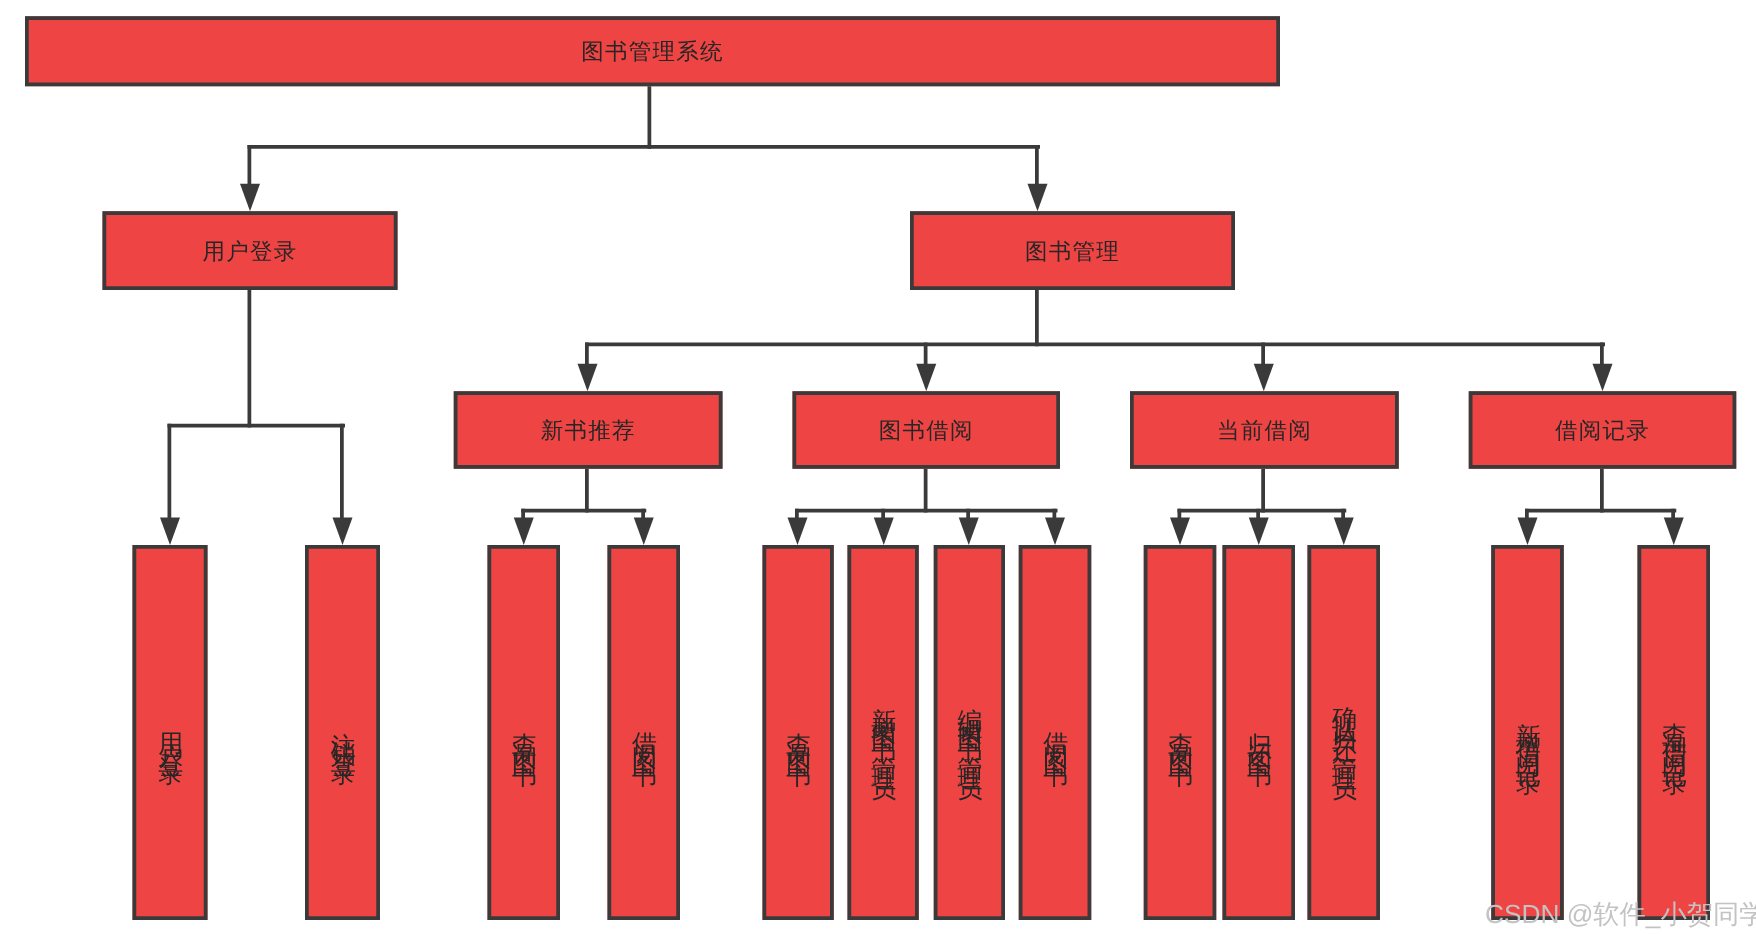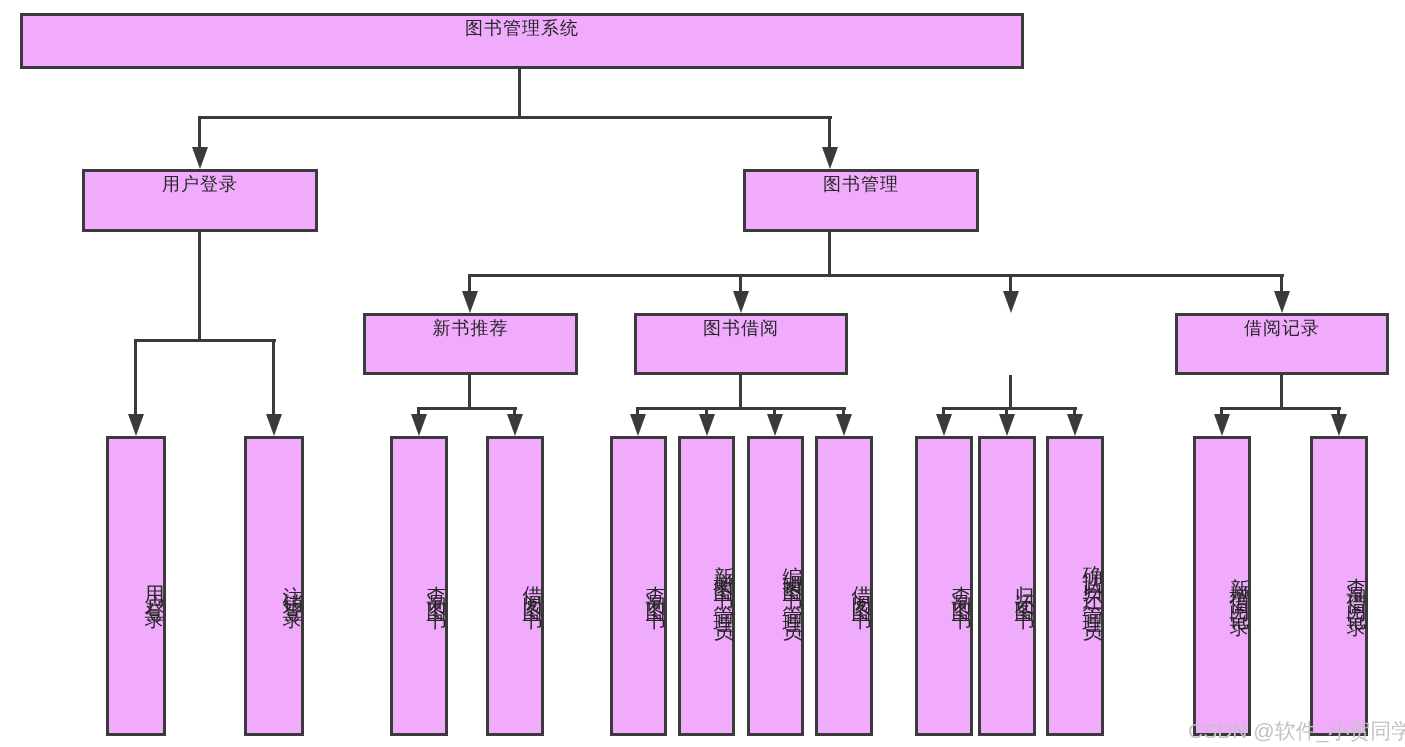--- a/index.html
+++ b/index.html
@@ -8,23 +8,22 @@
     --wm:#c3c3c3;
     --bg:#ffffff;
   }
   html,body{margin:0;padding:0;background:#fff;}
   .canvas{
     position:relative;width:1405px;height:747px;background:var(--bg);
     font-family:"Liberation Sans", sans-serif;overflow:hidden;
   }
   .box{
     position:absolute;box-sizing:border-box;border:3px solid var(--line);
-    background:#f0abfc;display:flex;justify-content:center;
+    background:#ef4444;display:flex;align-items:center;justify-content:center;
     color:var(--text);
-    font-family:Liberation Mono, monospace;
   }
   .box.h{font-size:18px;letter-spacing:1px;}
   .box.v{
     writing-mode:vertical-rl;text-orientation:mixed;
     font-size:20px;letter-spacing:8px;line-height:1;
   }
   .hline,.vline{position:absolute;background:var(--line);}
   .hline{height:3px;}
   .vline{width:3px;}
   .arrow{
@@ -43,32 +42,35 @@
 <div class="canvas">
 
   <div class="box h" style="left:20px;top:13px;width:1004px;height:56px">
     <span>图书管理系统</span>
   </div>
 
   <div class="box h" style="left:82px;top:169px;width:236px;height:63px">
     <span>用户登录</span>
   </div>
 
-  <div class="box h" style="left:743px;top:169px;width:236px;height:63px">
+  <div class="box h" style="left:728px;top:169px;width:260px;height:63px">
     <span>图书管理</span>
   </div>
 
   <div class="box h" style="left:634px;top:313px;width:214px;height:62px">
     <span>图书借阅</span>
   </div>
 
   <div class="box h" style="left:363px;top:313px;width:215px;height:62px">
     <span>新书推荐</span>
   </div>
 
+  <div class="box h" style="left:904px;top:313px;width:215px;height:62px">
+    <span>当前借阅</span>
+  </div>
 
   <div class="box h" style="left:1175px;top:313px;width:214px;height:62px">
     <span>借阅记录</span>
   </div>
 
   <div class="box v" style="left:106px;top:436px;width:60px;height:300px">
     <span>用户登录</span>
   </div>
 
   <div class="box v" style="left:244px;top:436px;width:60px;height:300px">

